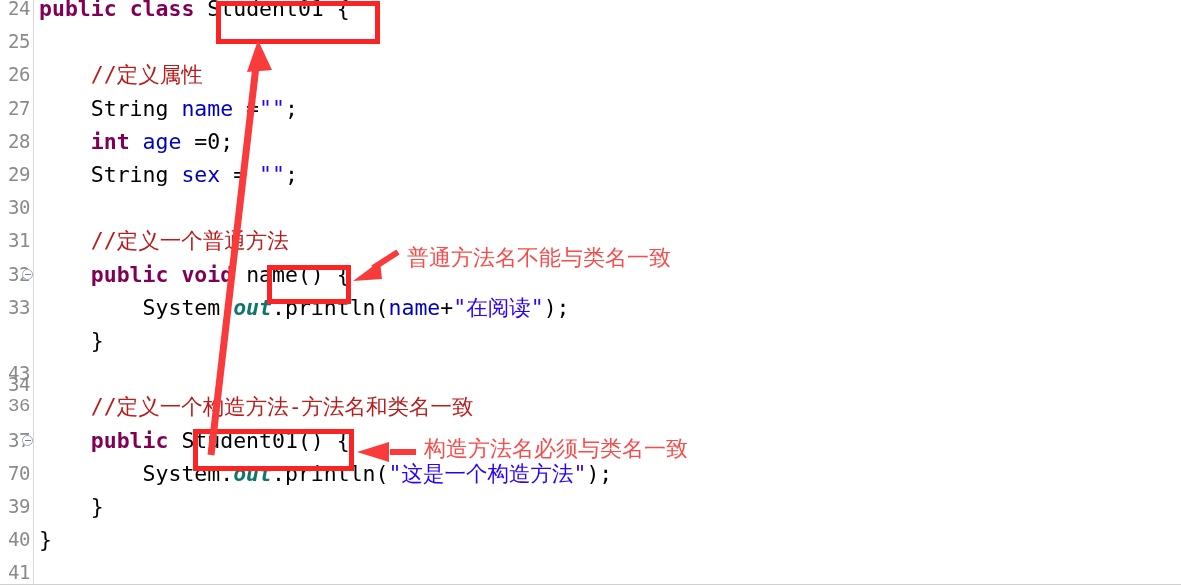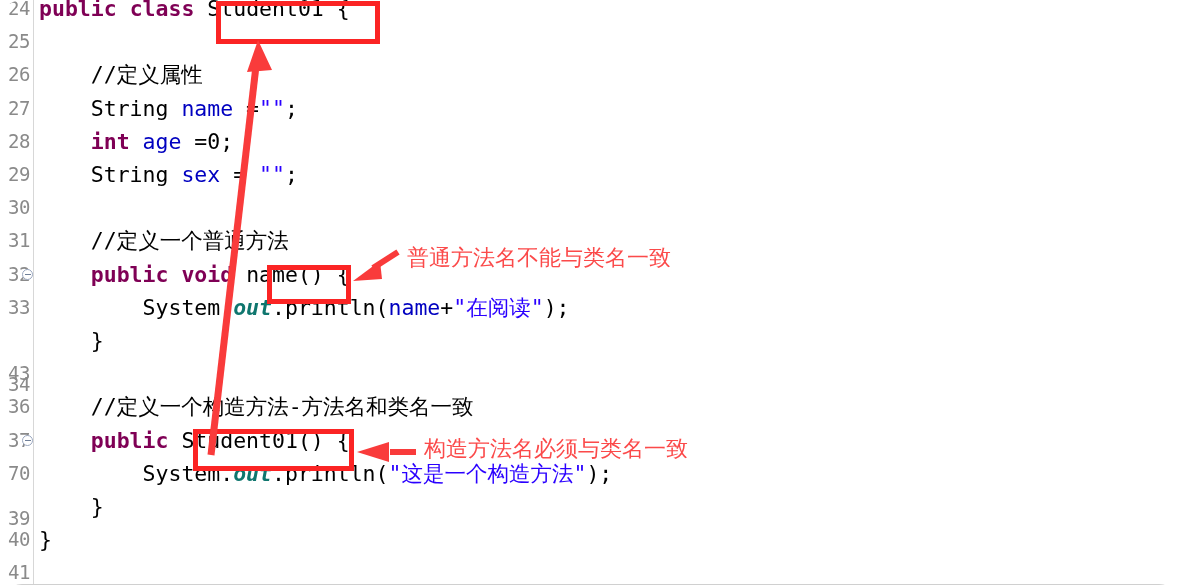--- a/index.html
+++ b/index.html
@@ -9,21 +9,20 @@
   }
   body {
     font-family: "DejaVu Sans Mono", monospace;
   }
   #screen {
     position: relative;
     width: 1181px;
     height: 585px;
     background: #ffffff;
     overflow: hidden;
-    border-radius: 22px;
   }
 
   
   .editor {
     position: absolute;
     inset: 0;
     display: flex;
     background: #ffffff;
   }
   .gutter {
@@ -79,21 +78,21 @@
     line-height: 33.2px;
     white-space: pre;
     font-family: "DejaVu Sans Mono", monospace;
     font-size: 21.5px;
     color: #000000;
     letter-spacing: 0px;
   }
   .kw     { color: #7f0055; font-weight: bold; }
   .fld    { color: #0000c0; }
   .str    { color: #2a00ff; }
-  .cmt    { color: #000000; }
+  .cmt    { color: #b91c1c; }
   .stat   { color: #0f766e; font-weight: bold; font-style: italic; }
   .plain  { color: #000000; }
 
   
   .anno-layer {
     position: absolute;
     inset: 0;
     pointer-events: none;
   }
   .hibox {
@@ -141,25 +140,25 @@
         <div class="ln" style="top: 91.6px;">27</div>
         <div class="ln" style="top: 124.8px;">28</div>
         <div class="ln" style="top: 158px;">29</div>
         <div class="ln" style="top: 191.2px;">30</div>
         <div class="ln" style="top: 224.4px;">31</div>
         <div class="ln" style="top: 257.6px;">32</div>
         <div class="fold" style="top: 268.6px; left: 22px;"></div>
         <div class="ln" style="top: 290.8px;">33</div>
         <div class="ln" style="top: 324px; margin-top: 44px;">34</div>
         <div class="ln" style="top: 357.2px;">43</div>
-        <div class="ln" style="top: 390.4px;">36</div>
+        <div class="ln" style="top: 390.4px; font-family: Liberation Mono, monospace;">36</div>
         <div class="ln" style="top: 423.6px;">37</div>
         <div class="fold" style="top: 434.6px; left: 22px;"></div>
         <div class="ln" style="top: 456.8px;">70</div>
-        <div class="ln" style="top: 502px;">39</div>
+        <div class="ln" style="top: 490px;">39</div>
         <div class="ln" style="top: 523.2px;">40</div>
         <div class="ln" style="top: 556.4px;">41</div>
       </div>
 
     <div class="code-area" id="code-area">
         <div class="line" style="top: -8px; left: 5px;"><span class="kw">public</span><span class="plain"> </span><span class="kw">class</span><span class="plain"> Student01 {</span></div>
         <div class="line" style="top: 25.2px; left: 5px;"></div>
         <div class="line" style="top: 58.4px; left: 5px;"><span class="plain">    </span><span class="cmt">//定义属性</span></div>
         <div class="line" style="top: 91.6px; left: 5px;"><span class="plain">    String </span><span class="fld">name</span><span class="plain"> =</span><span class="str">""</span><span class="plain">;</span></div>
         <div class="line" style="top: 124.8px; left: 5px;"><span class="plain">    </span><span class="kw">int</span><span class="plain"> </span><span class="fld">age</span><span class="plain"> =0;</span></div>

